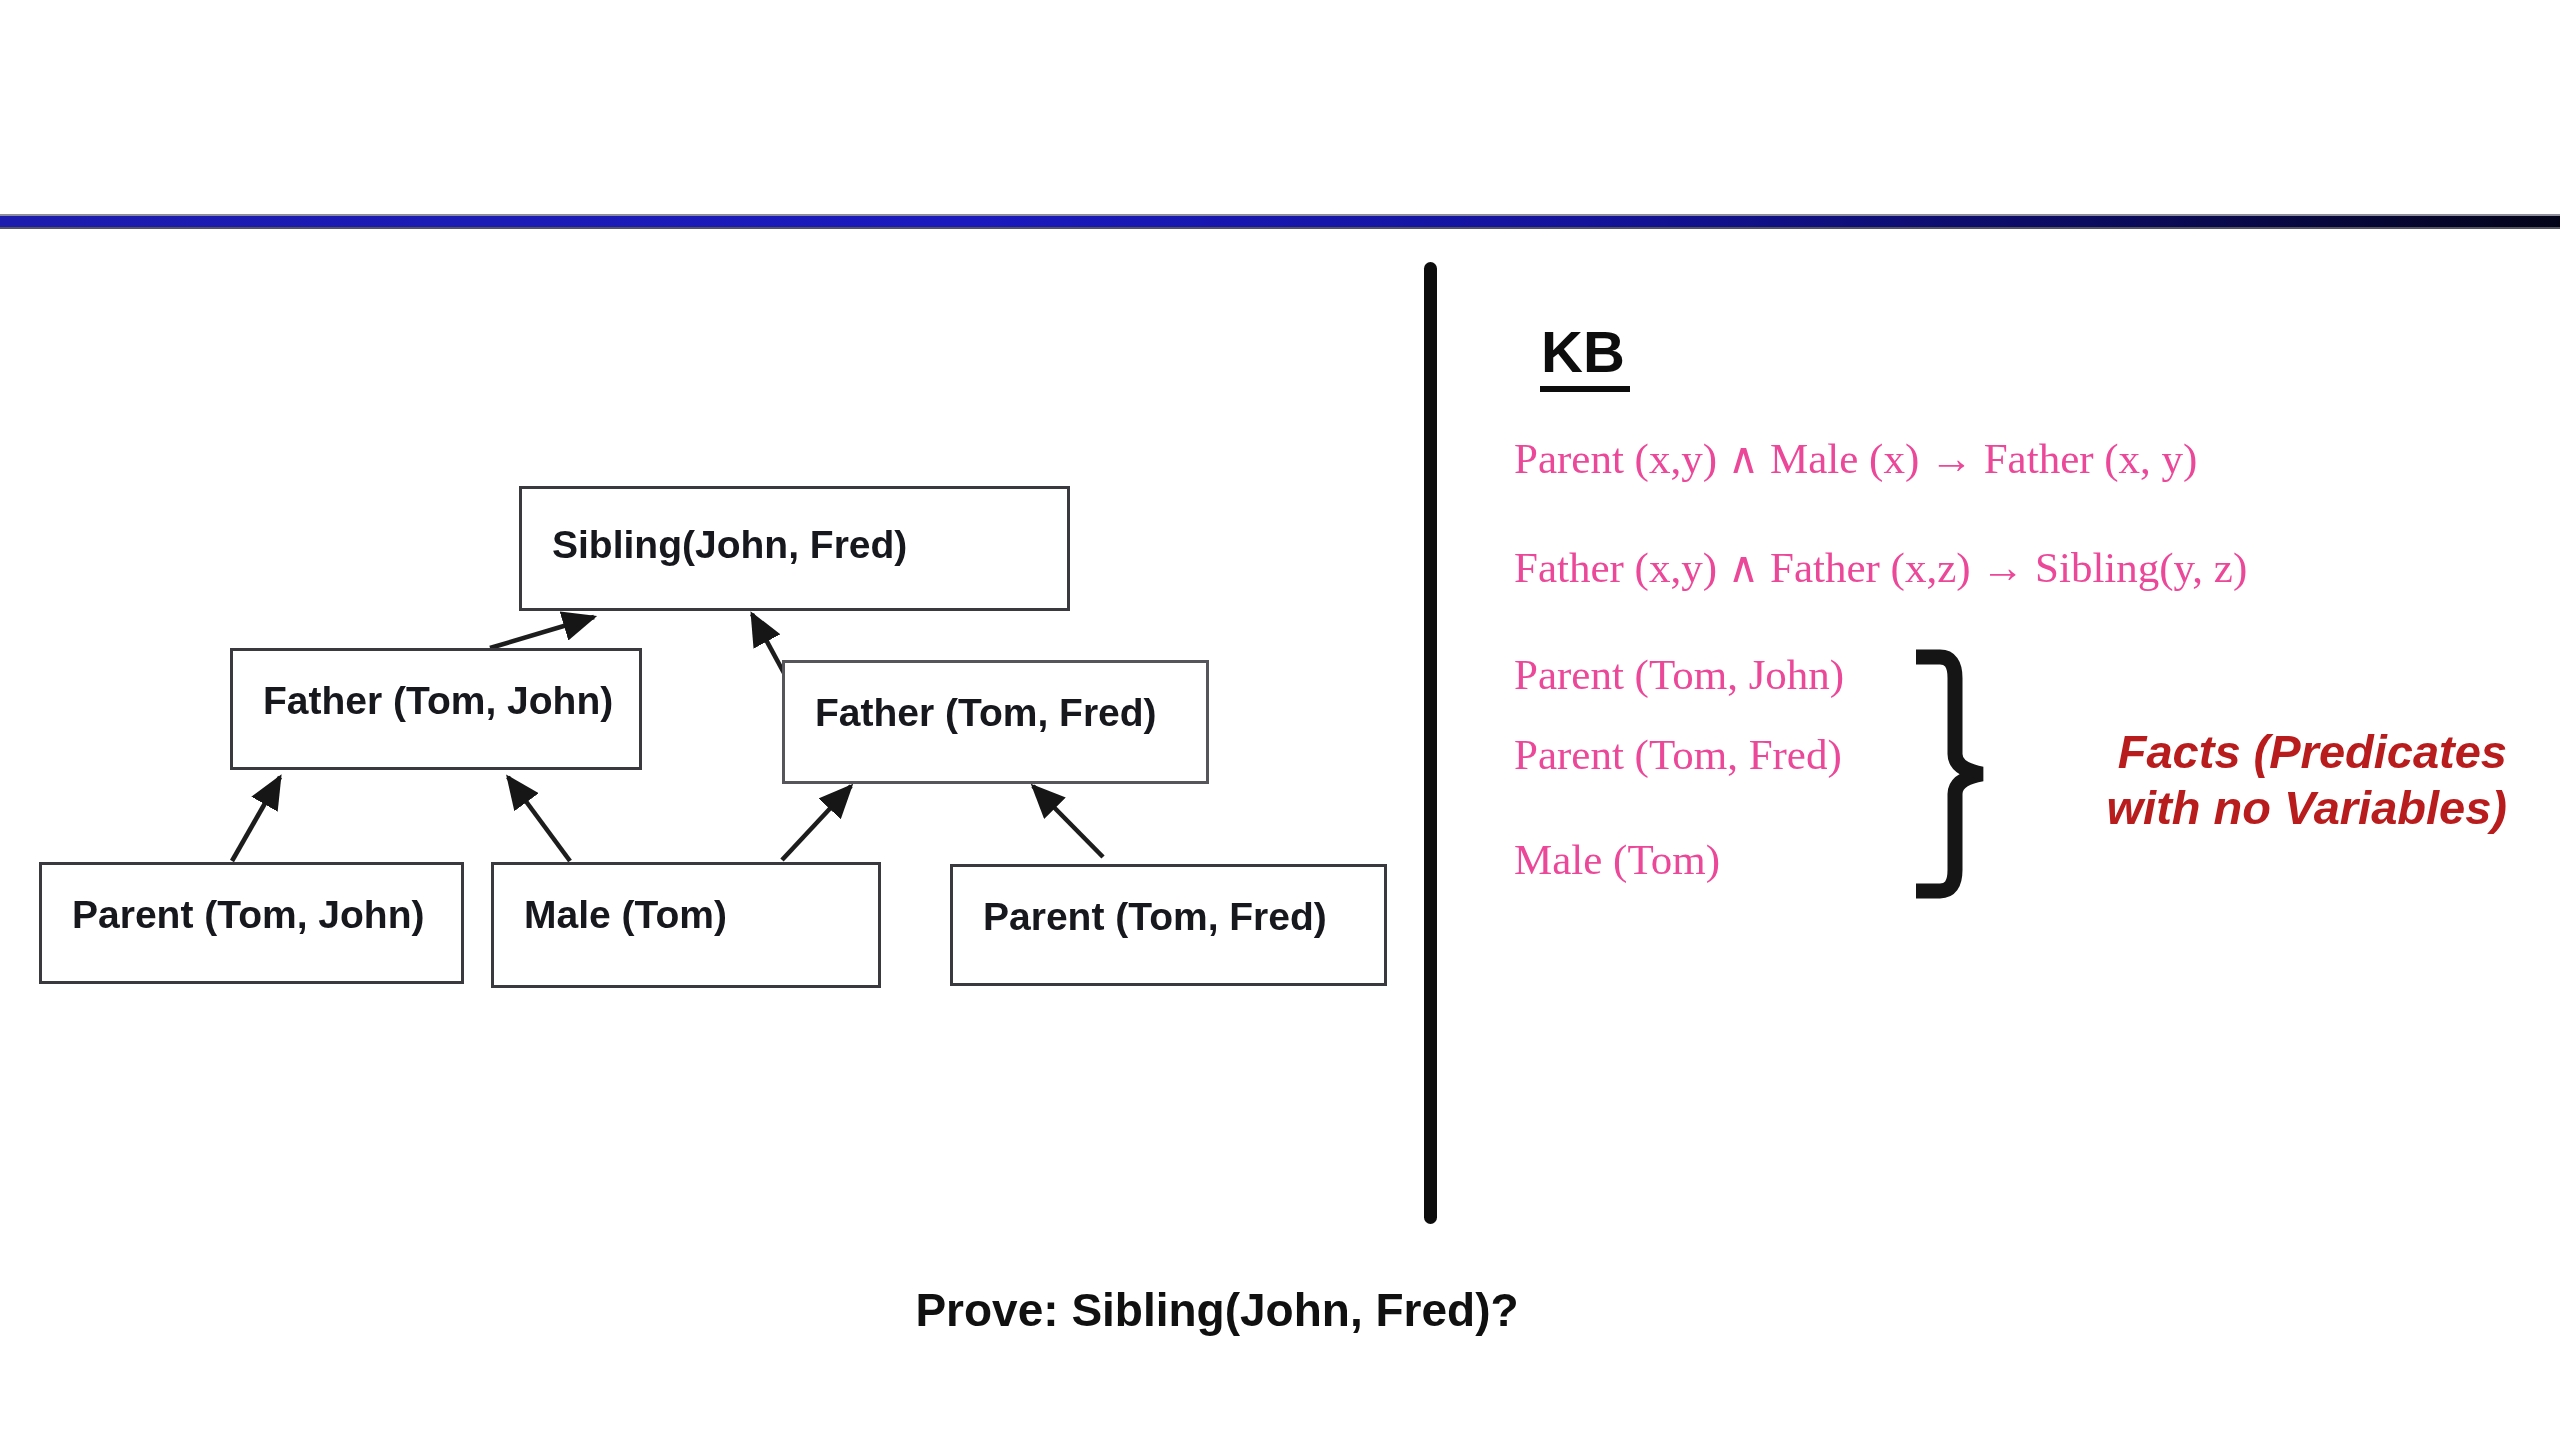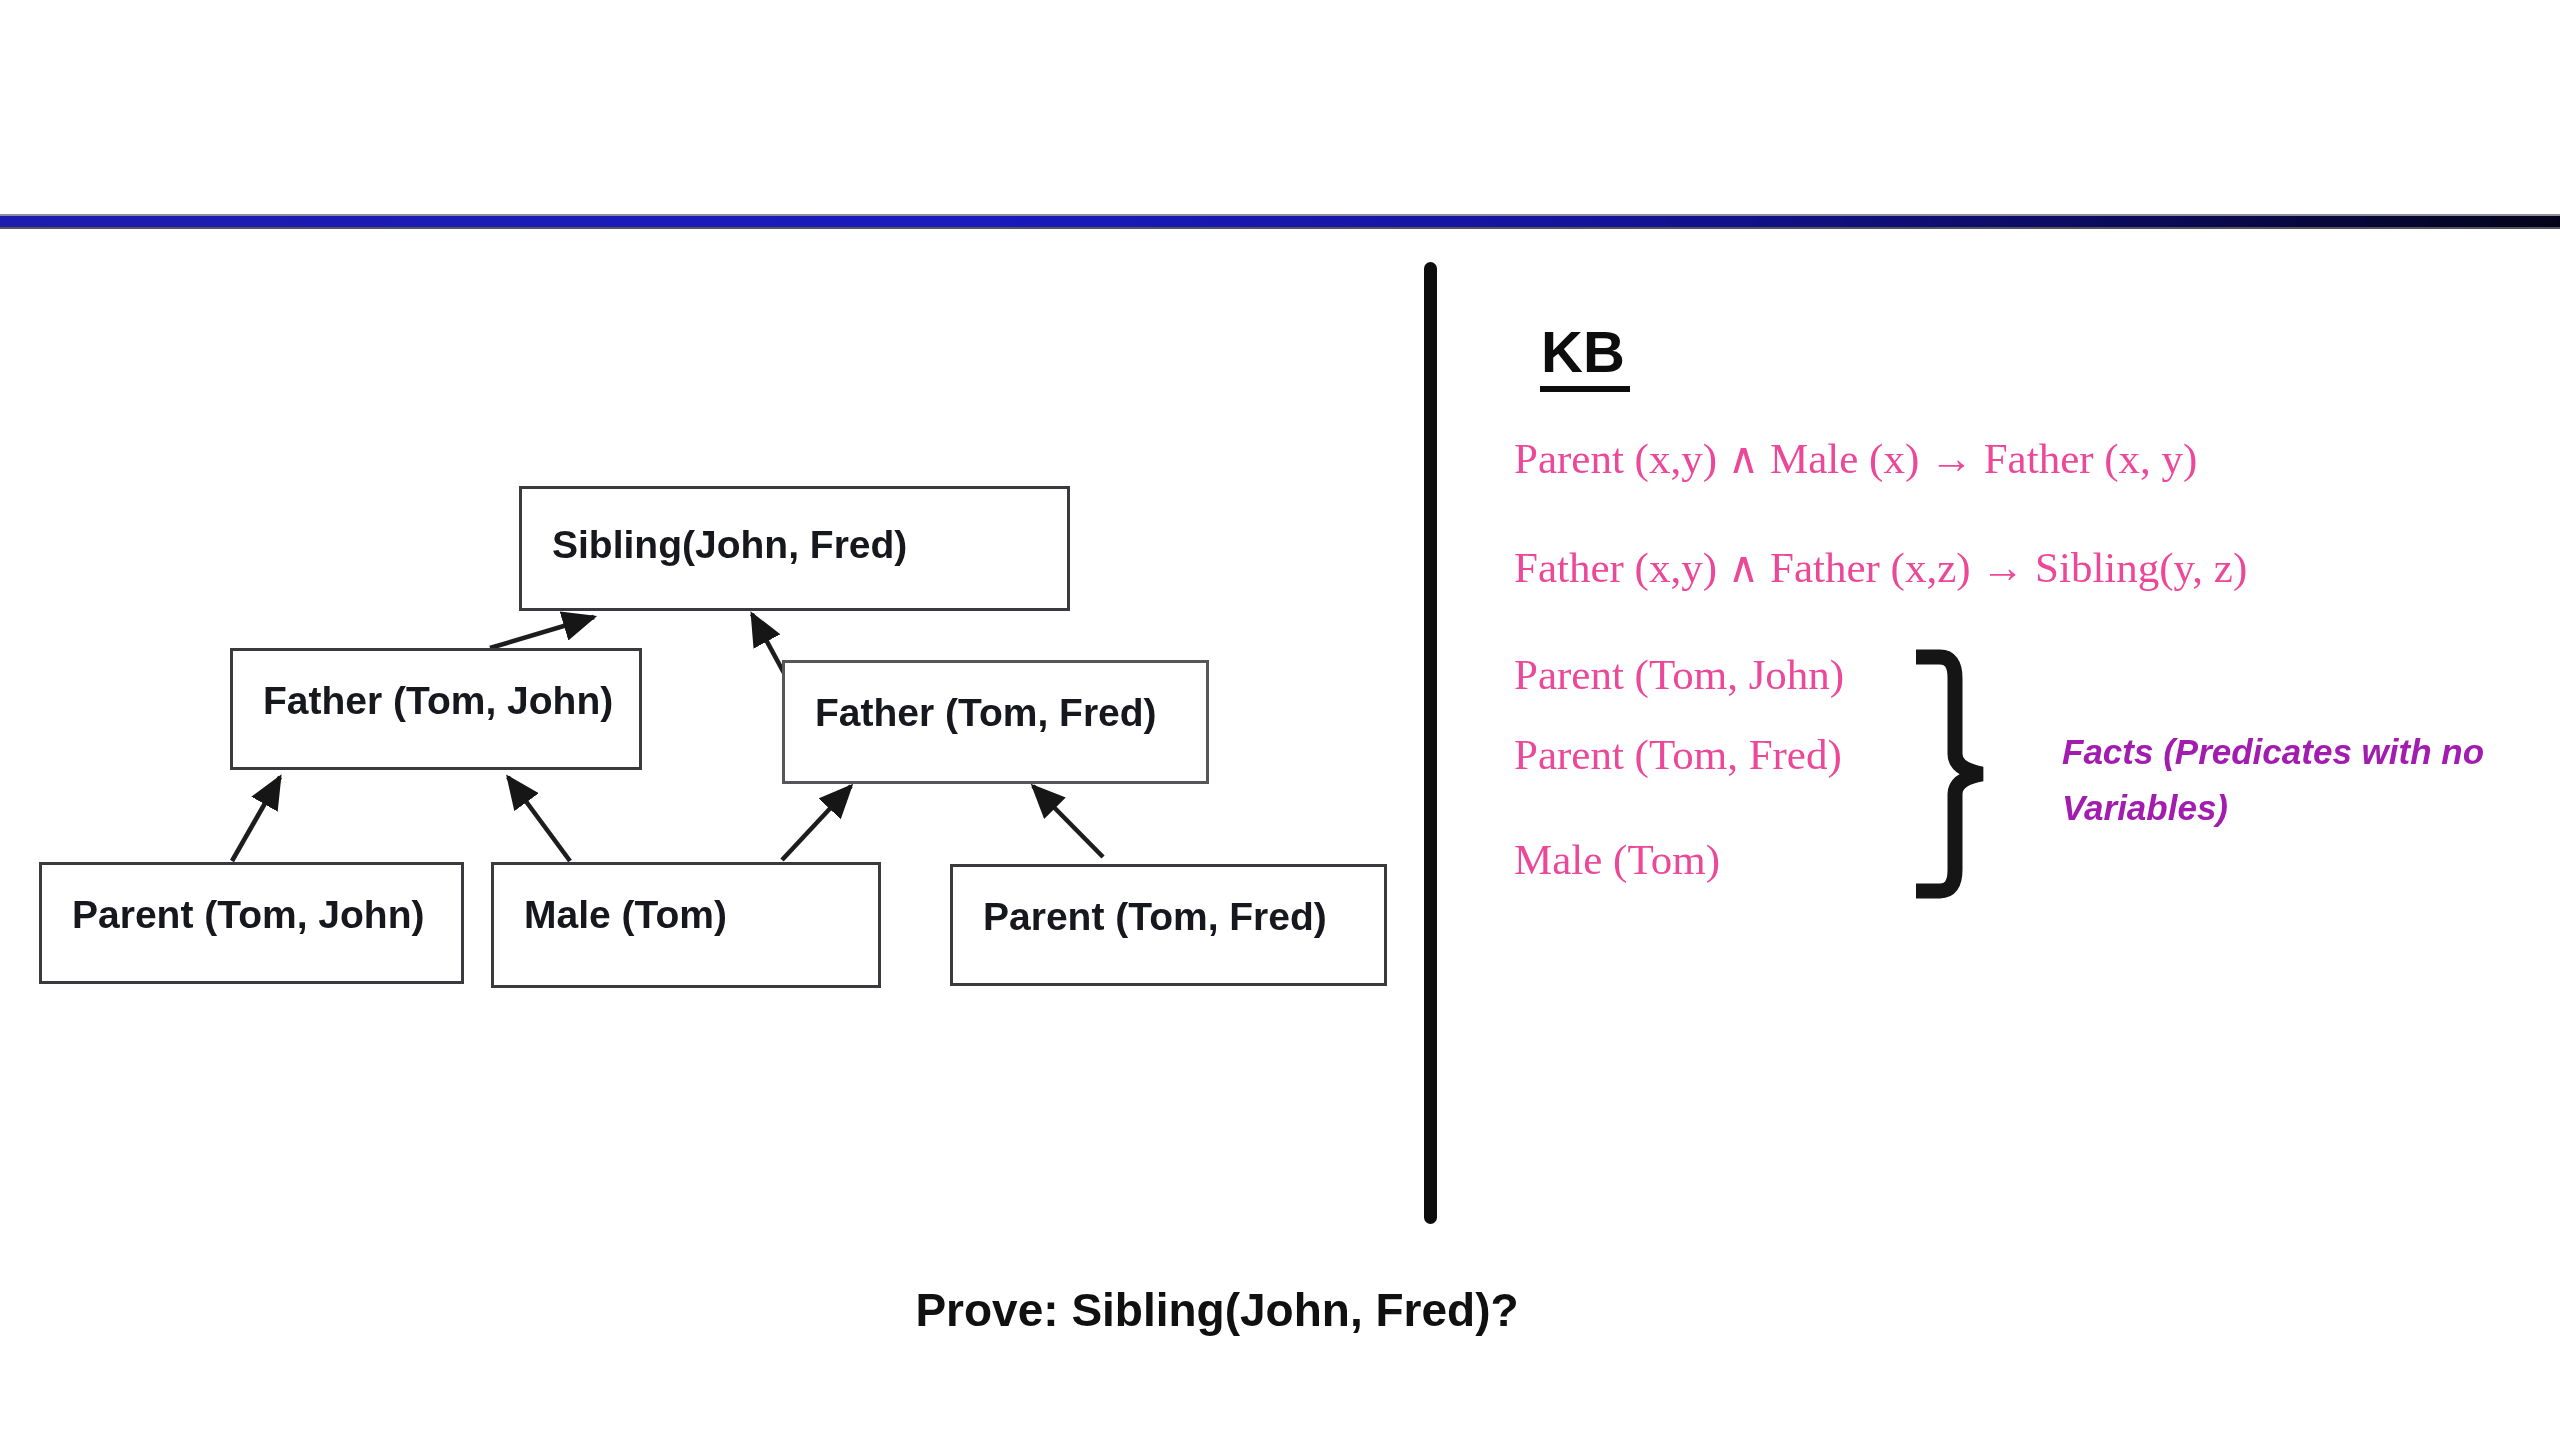--- a/index.html
+++ b/index.html
@@ -97,25 +97,26 @@
   .kb-rule-1 { top: 434px; }
   .kb-rule-2 { top: 543px; }
   .kb-fact-1 { top: 650px; }
   .kb-fact-2 { top: 730px; }
   .kb-fact-3 { top: 835px; }
 
   .facts-note {
     position: absolute;
     left: 2062px; top: 724px;
     width: 445px;
-    font-size: 35px;
+    font-size: 47px;
     line-height: 56px;
     font-weight: bold;
     font-style: italic;
-    color: #a21caf;
+    color: #b91c1c;
+    text-align: right;
   }
 
   
   .prove {
     position: absolute;
     left: 0; top: 1283px;
     width: 2434px;
     text-align: center;
     font-size: 46px;
     font-weight: bold;

